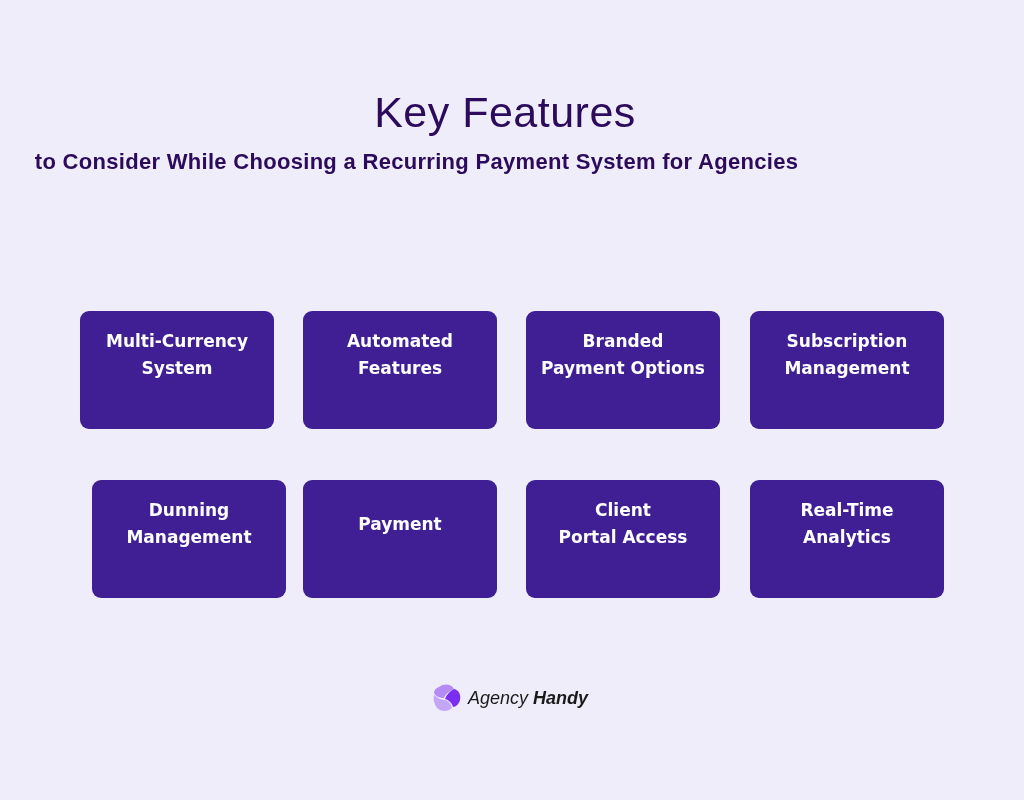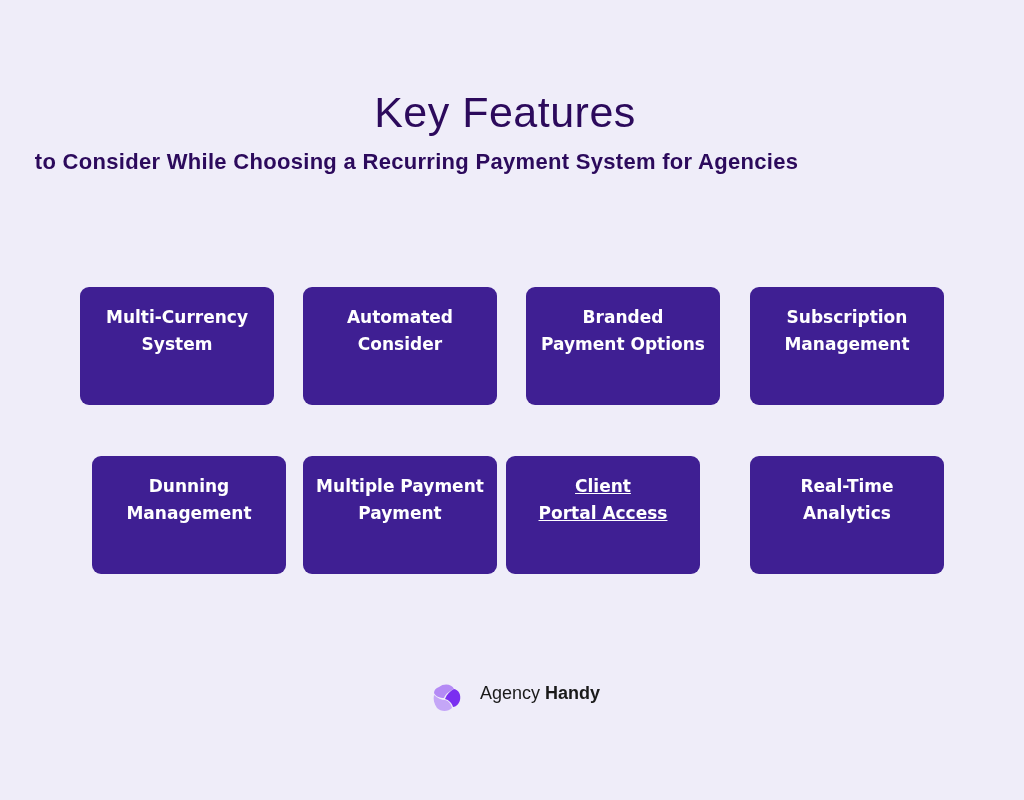--- a/index.html
+++ b/index.html
@@ -30,64 +30,64 @@
     display: flex; align-items: center; justify-content: center;
     flex-direction: column;
     box-sizing: border-box;
     padding-bottom: 30px;
     color: #ffffff;
     font-family: "DejaVu Sans", sans-serif;
     font-weight: bold;
     font-size: 17px;
     line-height: 27px;
     text-align: center;
+    margin-top: 24px;
   }
   .card span { display: block; white-space: nowrap; }
   .brand {
     position: absolute; left: 432px; top: 683px;
-    display: flex; gap: 18px;
+    display: flex; align-items: center; gap: 6px; font-style: italic;
   }
   .brand-text {
     font-family: "Liberation Sans", sans-serif;
     font-size: 18px; color: #1a1a1a;
   }
   .brand-text b { font-weight: bold; }
 </style>
 </head>
 <body>
 
 <div class="title">Key Features</div>
 <div class="subtitle">to Consider While Choosing a Recurring Payment System for Agencies</div>
 
 <div class="card" style="left:80px; top:287px;">
   <span>Multi-Currency</span>
   <span>System</span>
 </div>
 <div class="card" style="left:303px; top:287px;">
   <span>Automated</span>
-  <span>Consider</span>
+  <span>Features</span>
 </div>
 <div class="card" style="left:526px; top:287px;">
   <span>Branded</span>
   <span>Payment Options</span>
 </div>
 <div class="card" style="left:750px; top:287px;">
   <span>Subscription</span>
   <span>Management</span>
 </div>
 
 <div class="card" style="left:92px; top:456px;">
   <span>Dunning</span>
   <span>Management</span>
 </div>
 <div class="card" style="left:303px; top:456px;">
-  <span>Multiple Payment</span>
   <span>Payment</span>
 </div>
-<div class="card" style="left:506px; top:456px;text-decoration:underline;">
+<div class="card" style="left:526px; top:456px;">
   <span>Client</span>
   <span>Portal Access</span>
 </div>
 <div class="card" style="left:750px; top:456px;">
   <span>Real-Time</span>
   <span>Analytics</span>
 </div>
 
 <div class="brand">
   <svg width="30" height="30" viewBox="0 0 30 30">

